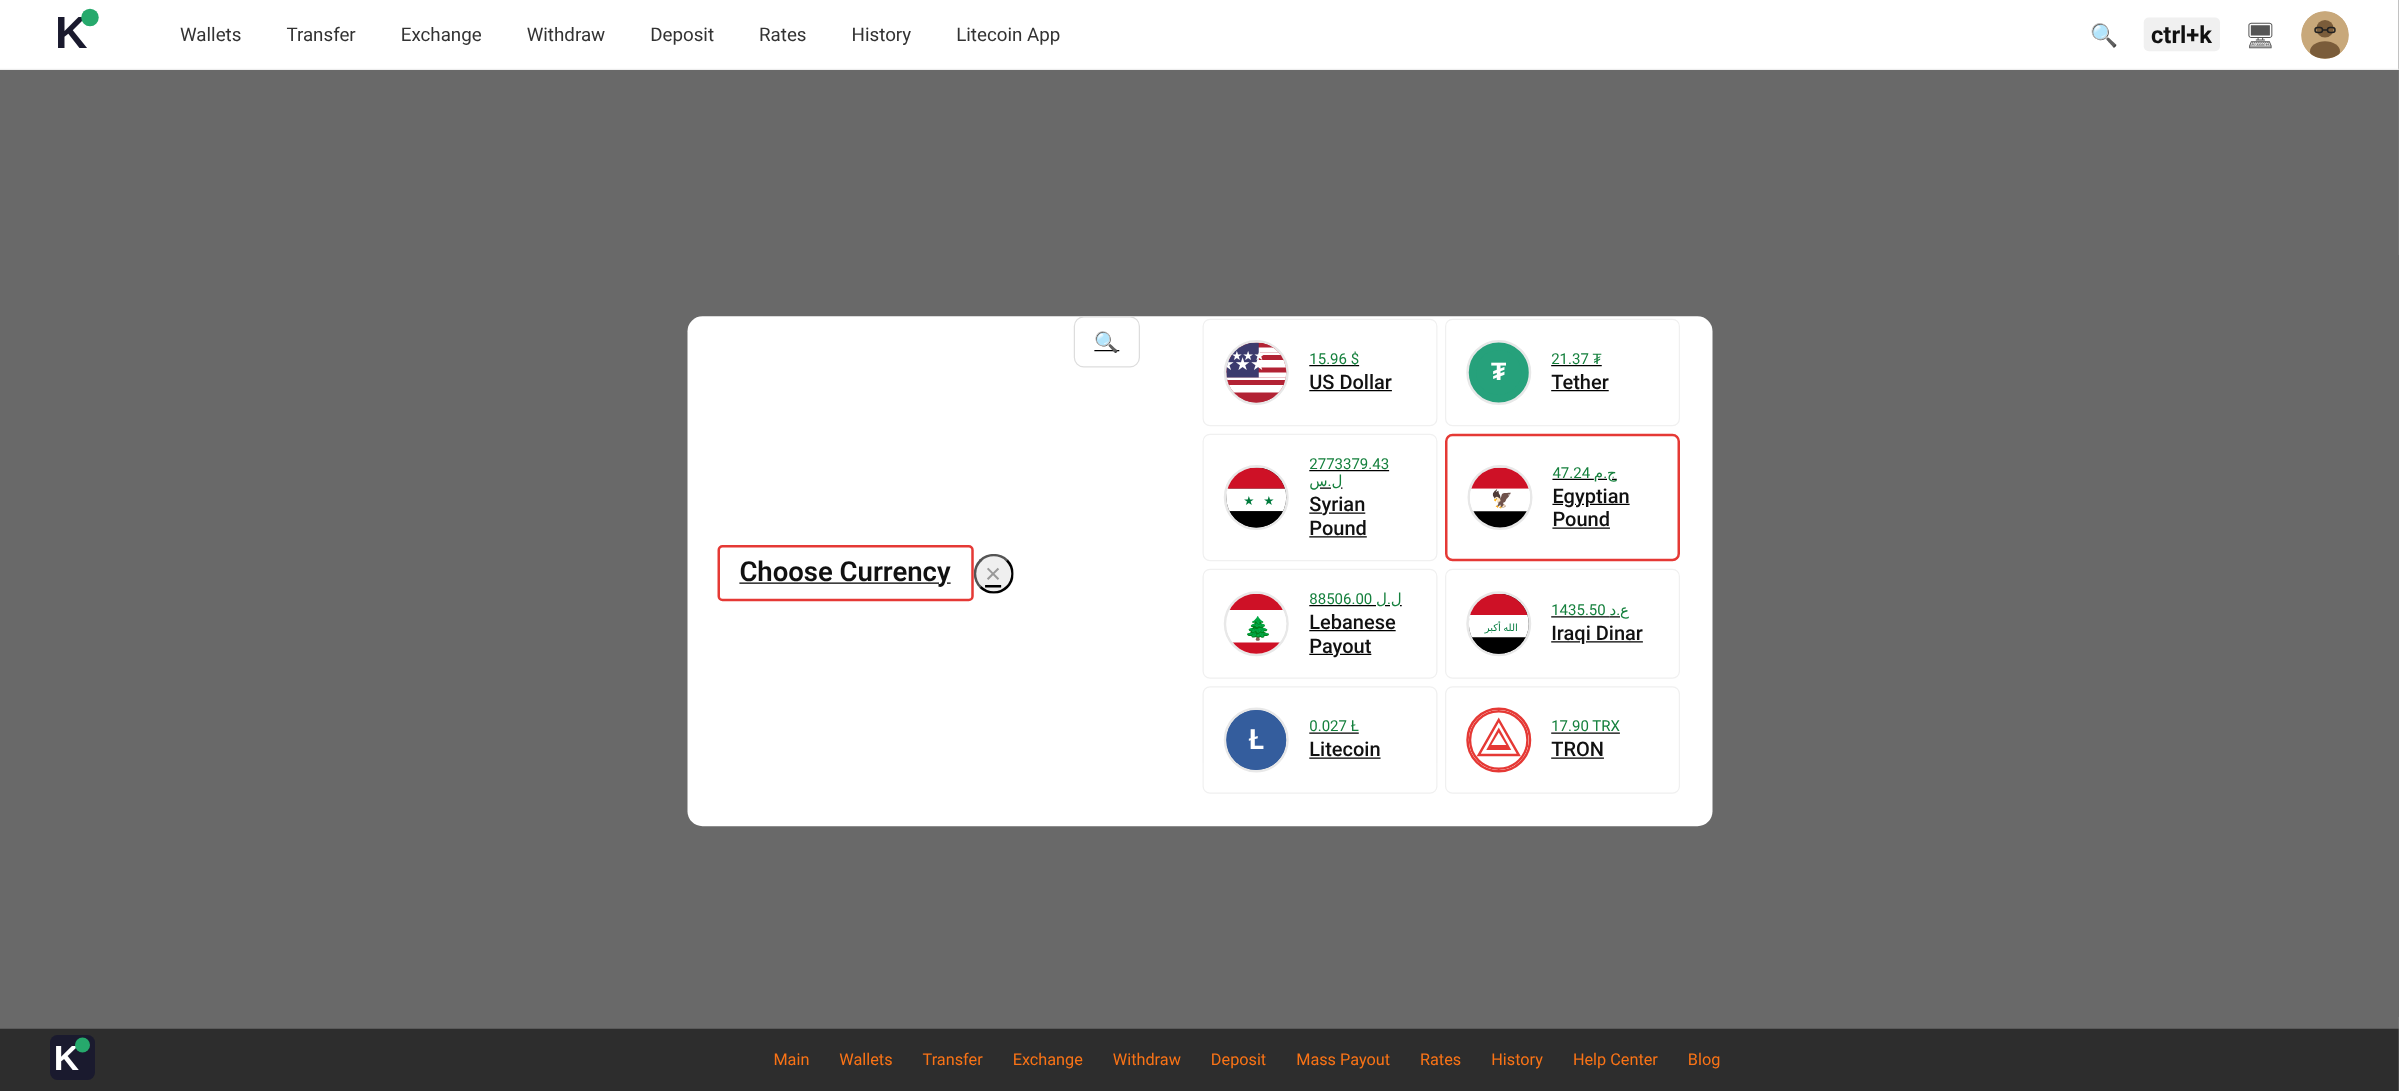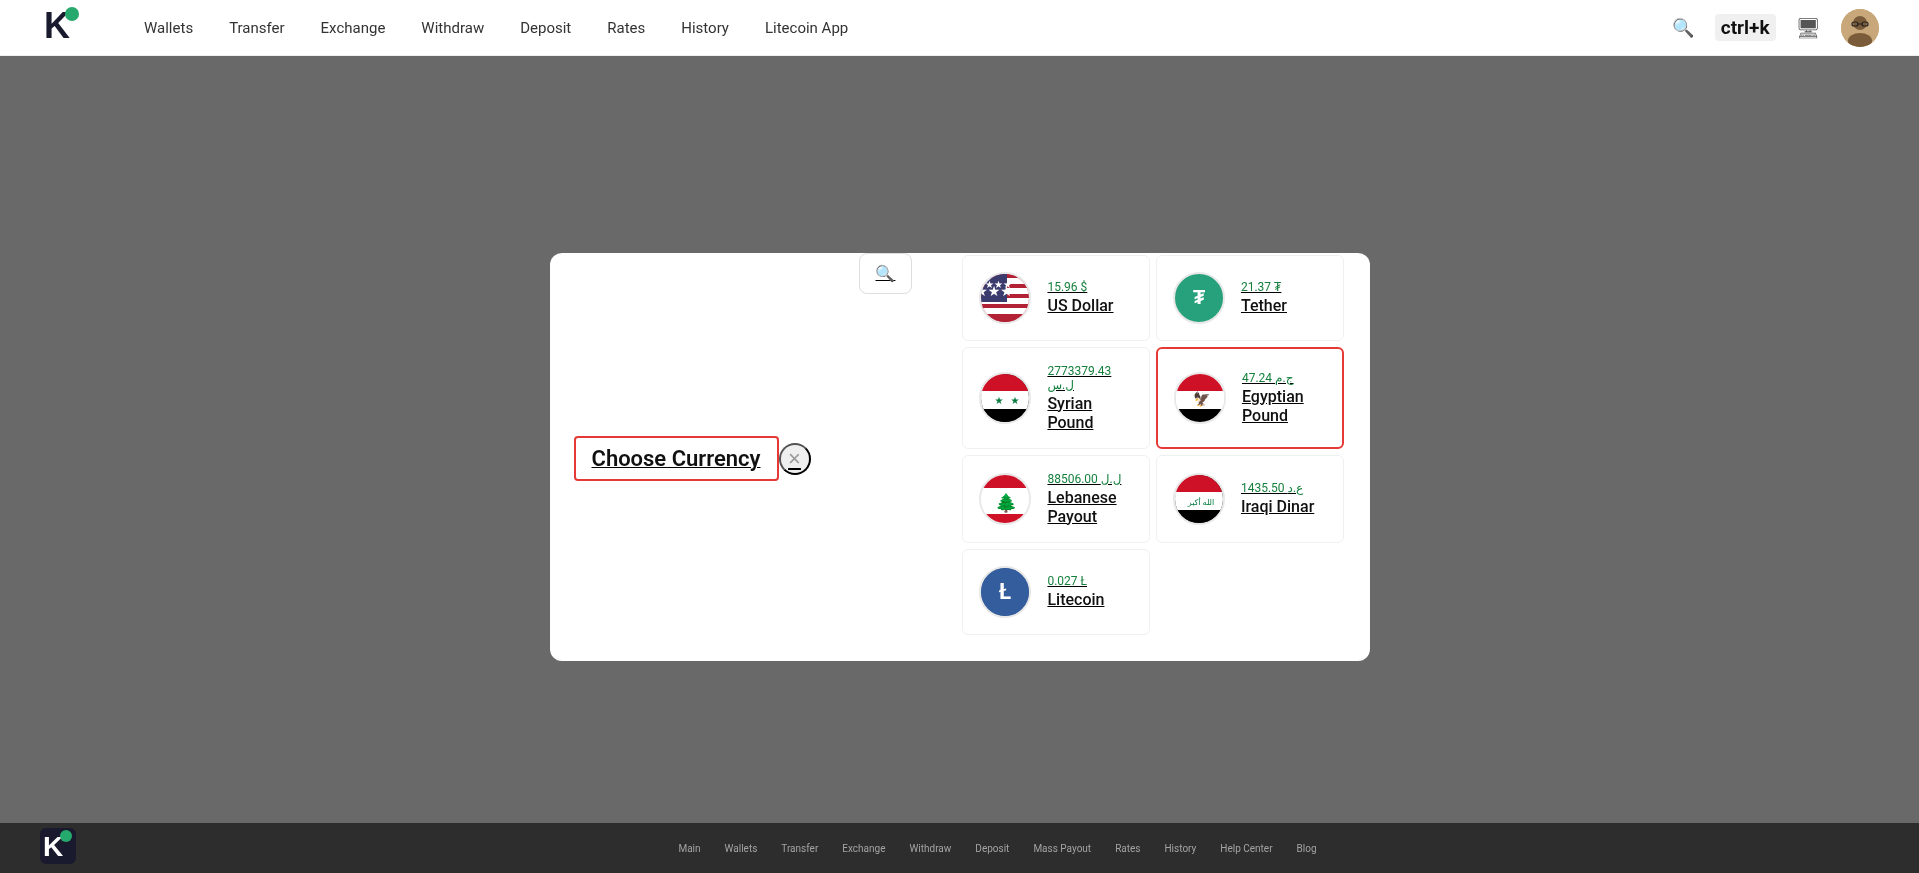--- a/index.html
+++ b/index.html
@@ -91,22 +91,22 @@
     .footer-logo {
       margin-right: 30px;
     }
     .footer-links {
       display: flex;
       gap: 24px;
       flex: 1;
       justify-content: center;
     }
     .footer-link {
-      font-size: 10px;
-      color: #a3a3a3;
+      font-size: 13px;
+      color: #f97316;
       cursor: pointer;
     }
 
     
     .modal-backdrop {
       position: absolute;
       inset: 0;
       display: flex;
       align-items: center;
       justify-content: center;
@@ -413,20 +413,35 @@
             <circle cx="26" cy="26" r="26" fill="#345d9d"></circle>
             <text x="26" y="34" font-size="24" fill="#fff" text-anchor="middle" font-weight="bold">Ł</text>
           </svg>
         </div>
         <div class="currency-info">
           <span class="currency-amount">0.027 Ł</span>
           <span class="currency-name">Litecoin</span>
         </div>
       </div>
 
+      <div class="currency-item">
+        <div class="flag-circle" style="background:#fff;display:flex;align-items:center;justify-content:center;border:2px solid #e53935;">
+          <svg width="48" height="48" viewBox="0 0 48 48">
+            <circle cx="24" cy="24" r="23" fill="#fff" stroke="#e53935" stroke-width="2"></circle>
+
+            <polygon points="24,8 40,36 8,36" fill="none" stroke="#e53935" stroke-width="2"></polygon>
+            <polygon points="24,14 34,32 14,32" fill="#e53935"></polygon>
+            <polygon points="24,18 30,28 18,28" fill="#fff"></polygon>
+          </svg>
+        </div>
+        <div class="currency-info">
+          <span class="currency-amount">17.90 TRX</span>
+          <span class="currency-name">TRON</span>
+        </div>
+      </div>
 
     </div>
   </div>
 </div>
 
 <div class="bottom-footer">
   <div class="footer-logo">
     <svg width="36" height="36" viewBox="0 0 36 36">
       <rect width="36" height="36" rx="6" fill="#1a1a2e"></rect>
       <text x="3" y="28" font-size="28" font-weight="900" fill="#fff" font-family="Arial">K</text>

